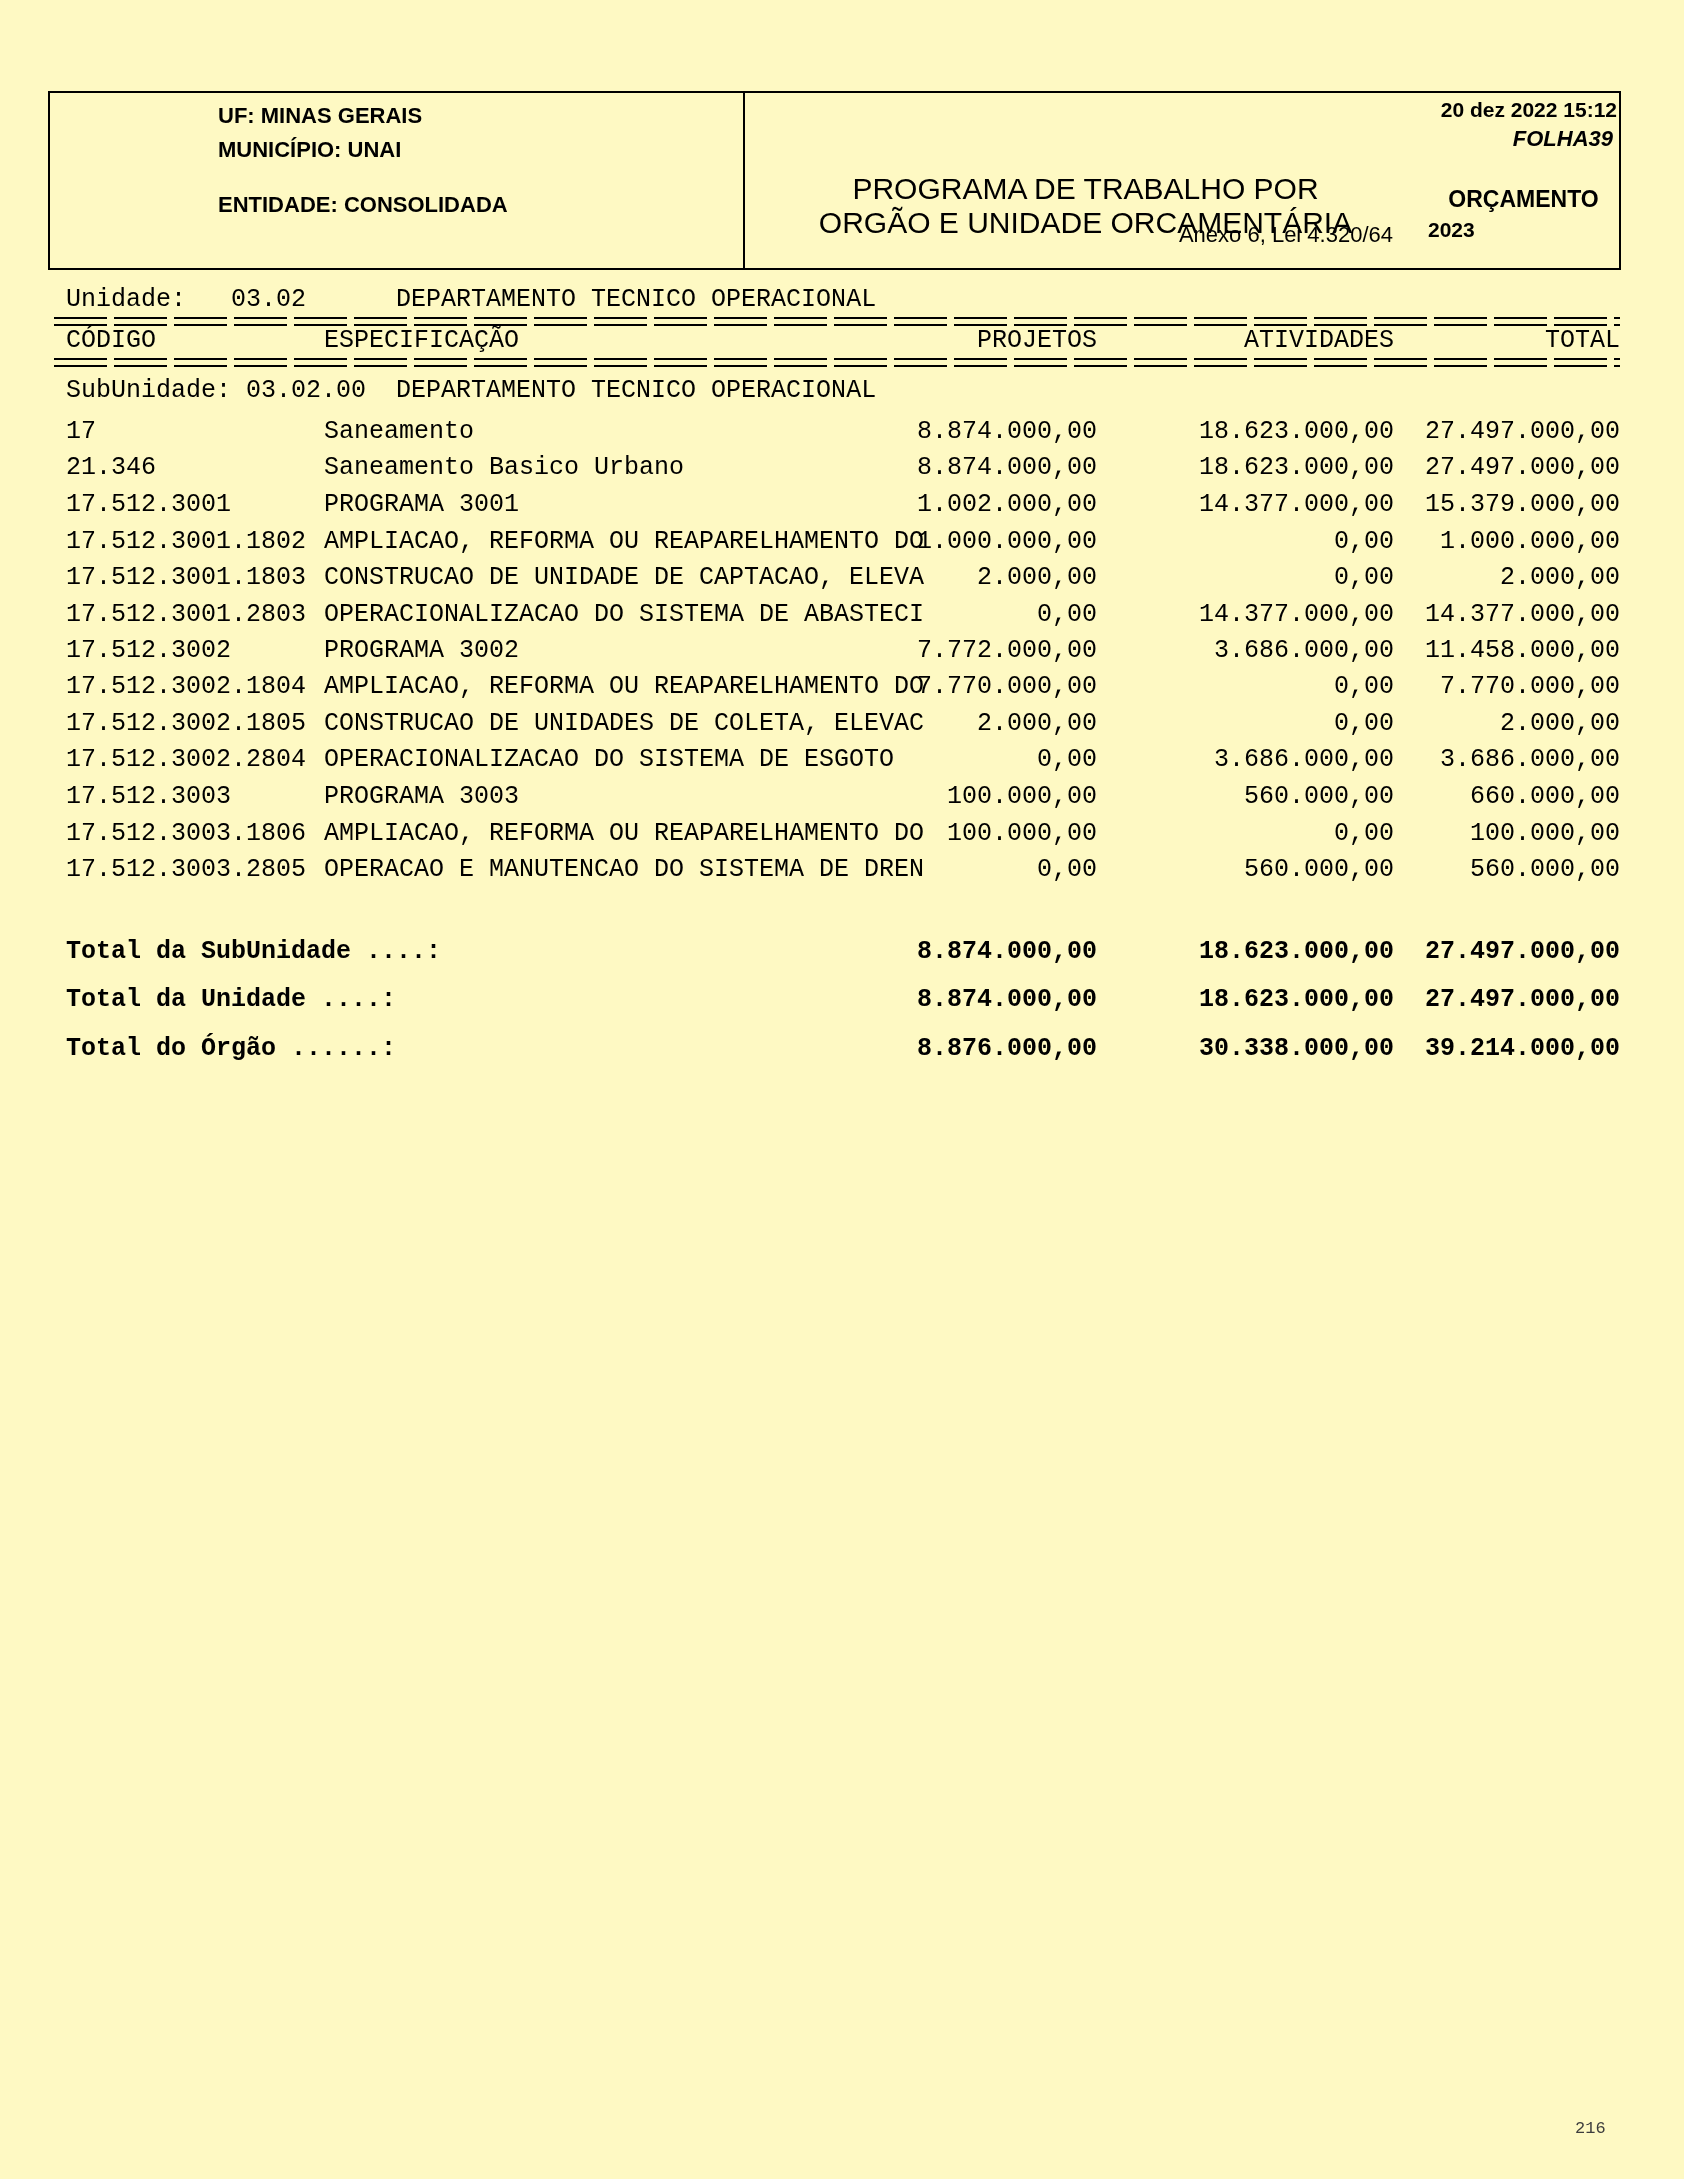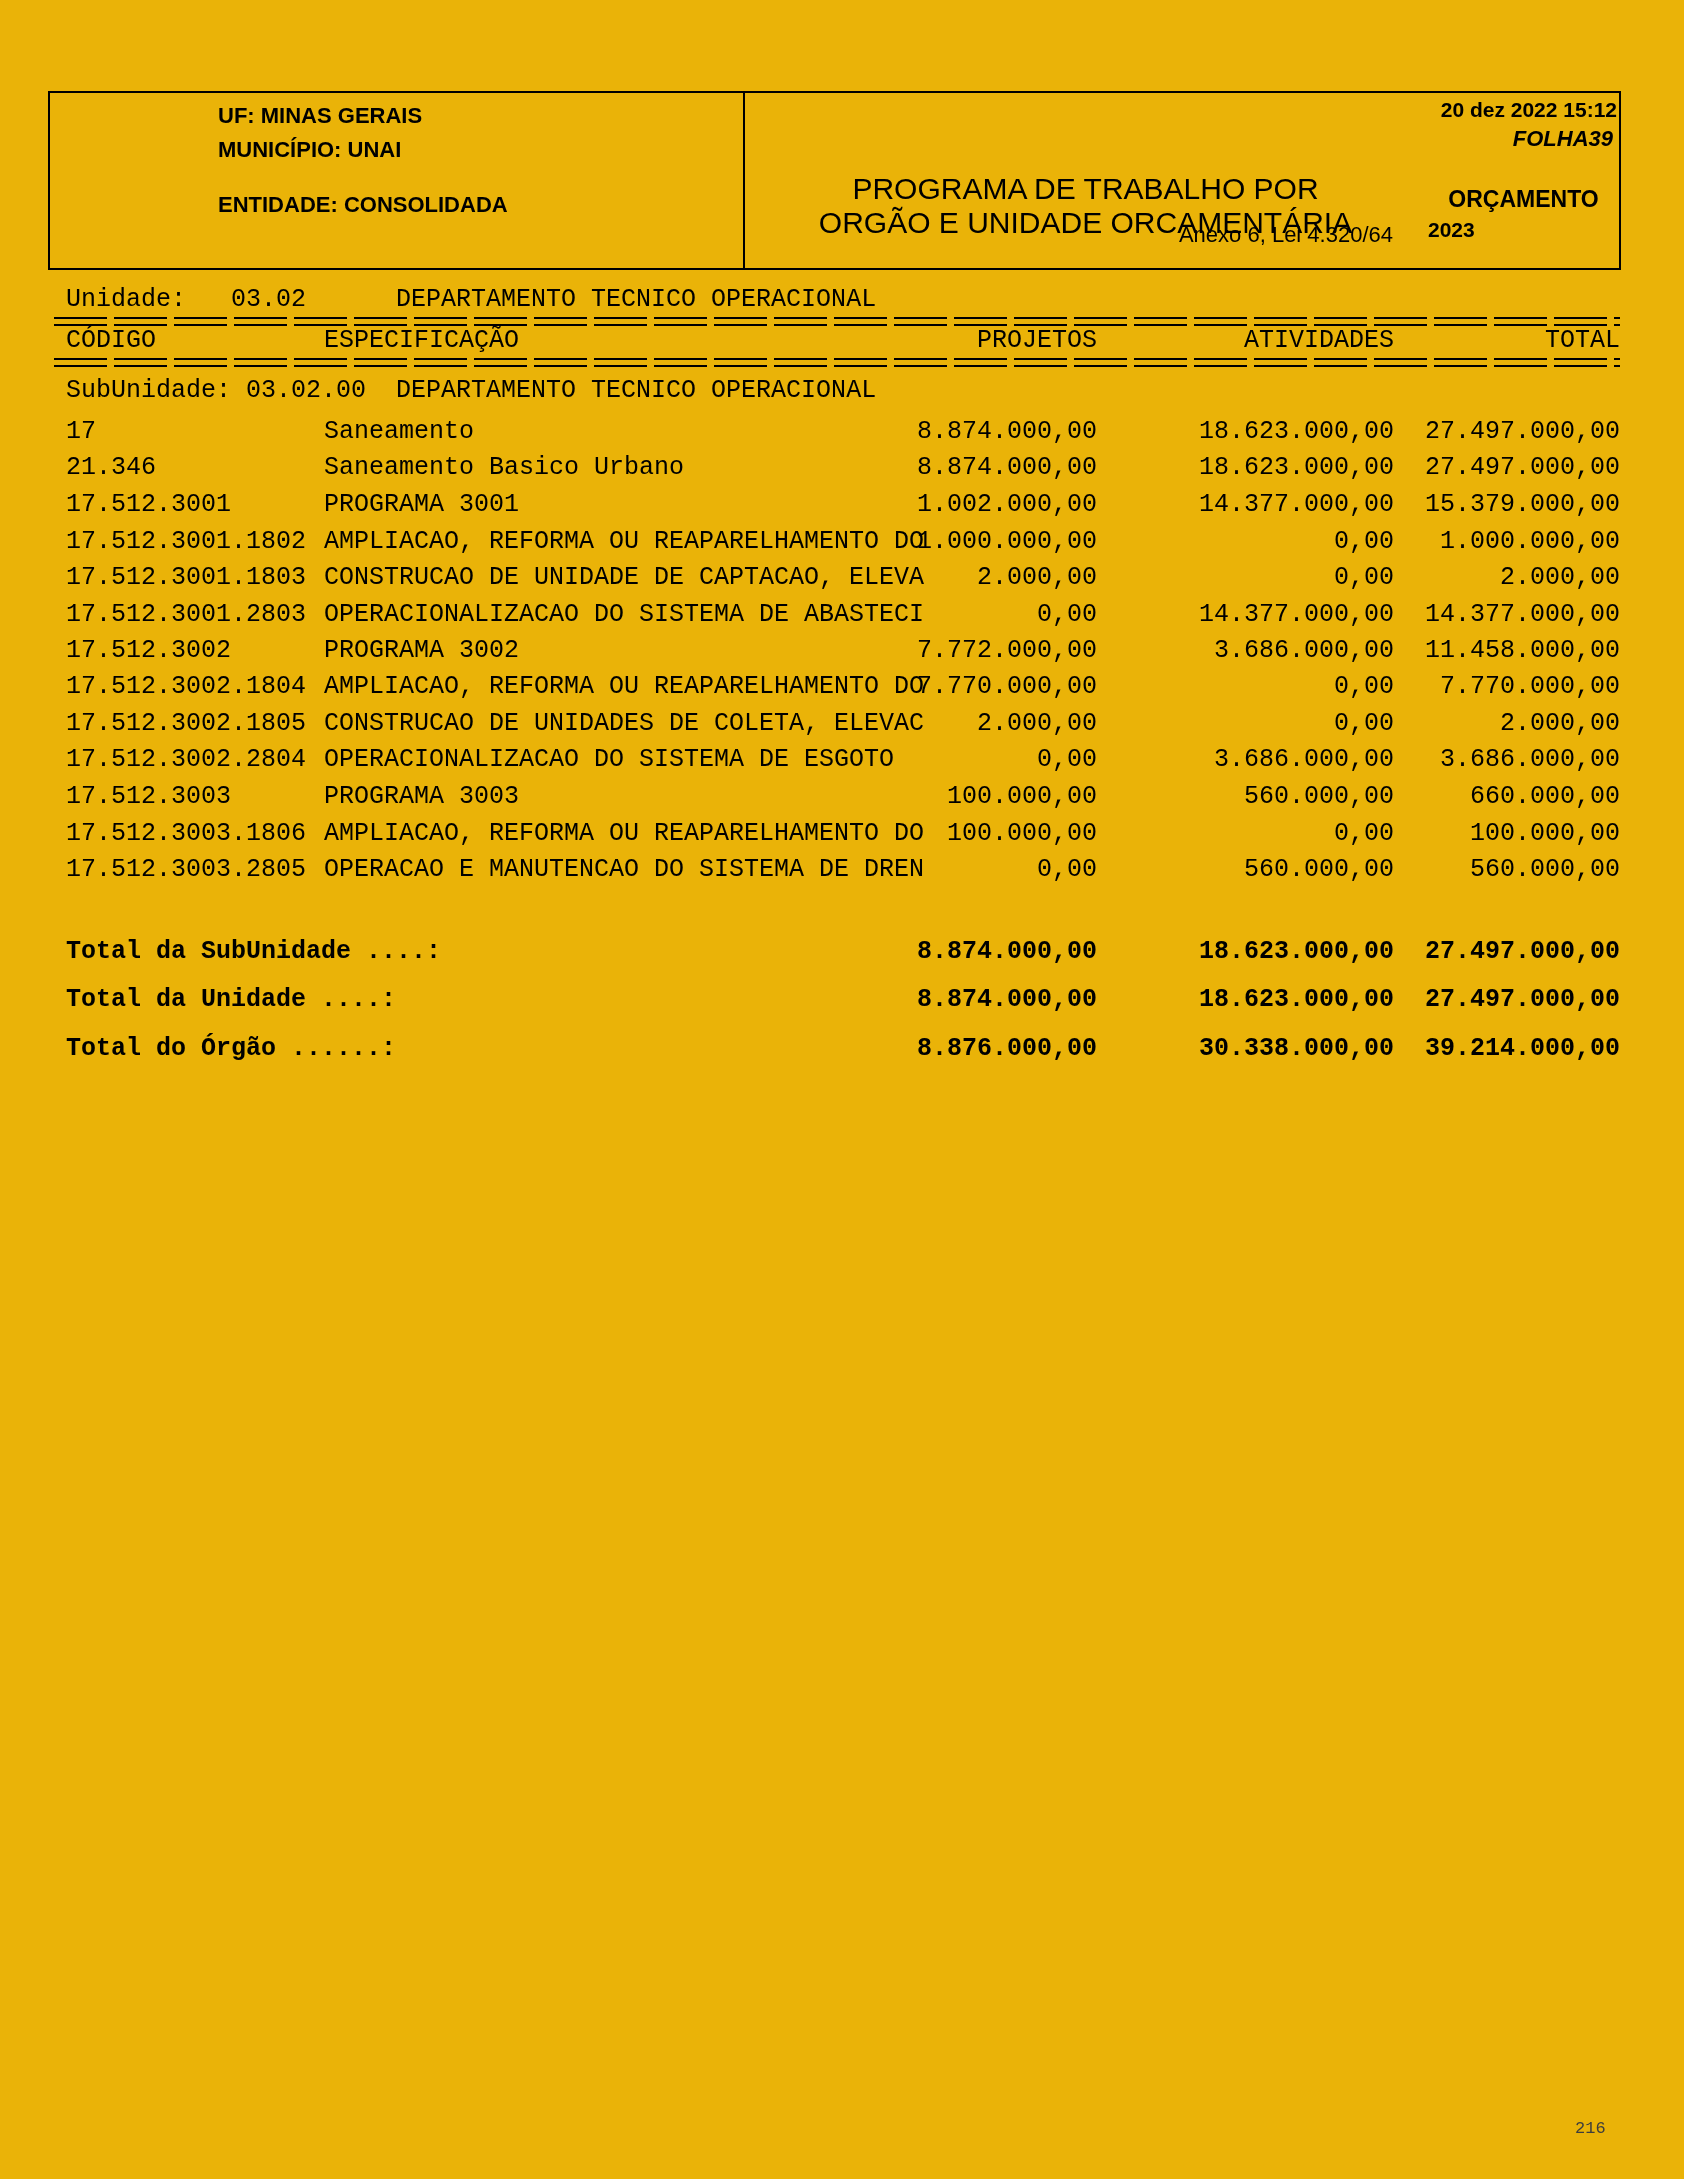--- a/index.html
+++ b/index.html
@@ -1,19 +1,19 @@
 <!DOCTYPE html>
 <html><head>
 <meta charset="utf-8">
 <style>
   * { margin:0; padding:0; box-sizing:border-box; }
   html,body { background:#ffffff; }
   .page {
     position:relative; width:1684px; height:2179px;
-    background:#eab308; color:#000; overflow:hidden;
+    background:#fef9c3; color:#000; overflow:hidden;
     font-family:"Liberation Mono","DejaVu Sans Mono",monospace;
   }
   
   .hbox {
     position:absolute; left:48px; top:91px; width:1573px; height:179px;
     border:2px solid #000;
     font-family:"Liberation Sans",sans-serif;
   }
   .hdivider { position:absolute; left:693px; top:0; width:2px; height:100%; background:#000; }
   .h-left-item { position:absolute; left:168px; font-weight:bold; font-size:22px; white-space:pre; }

